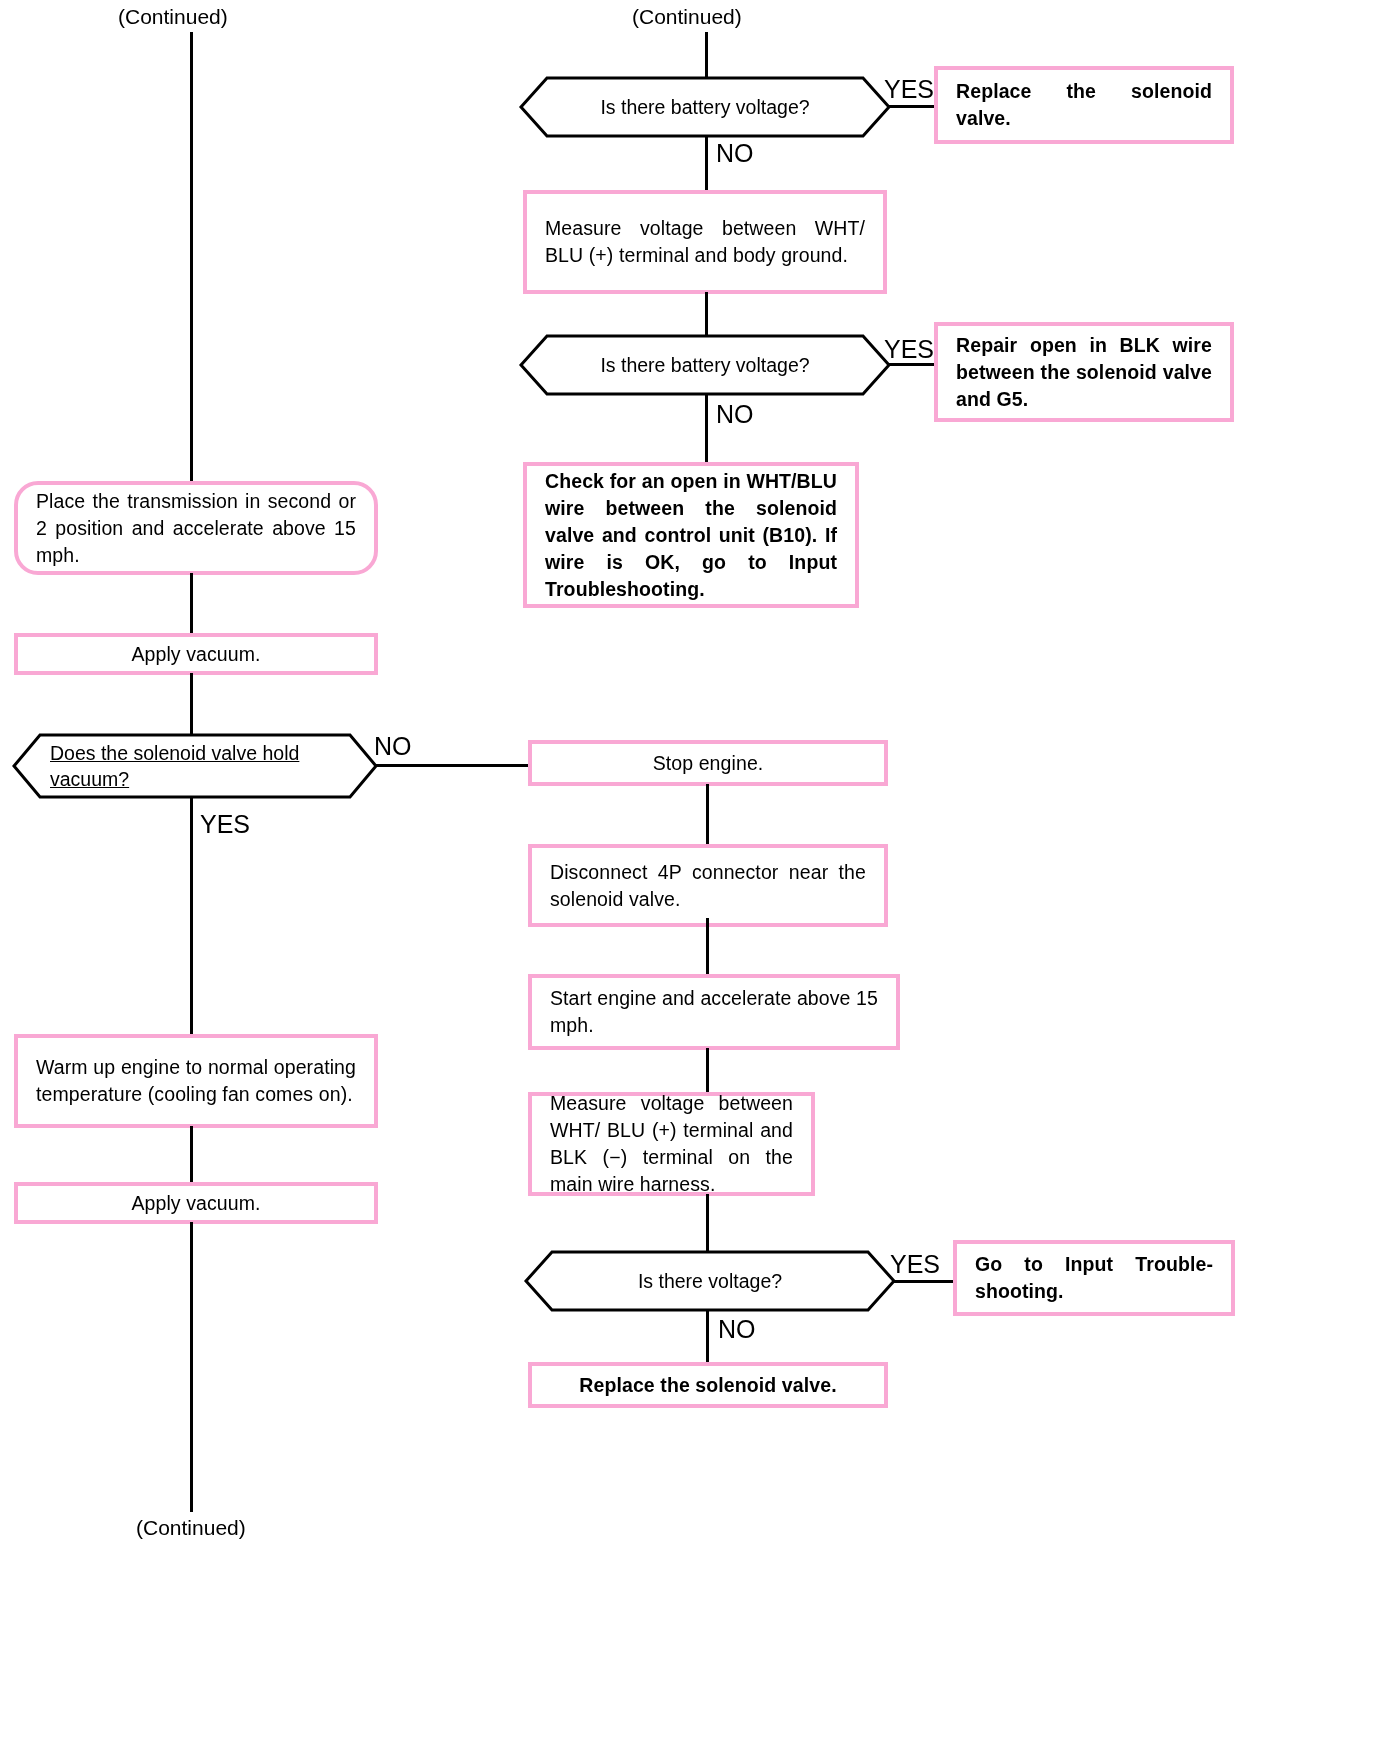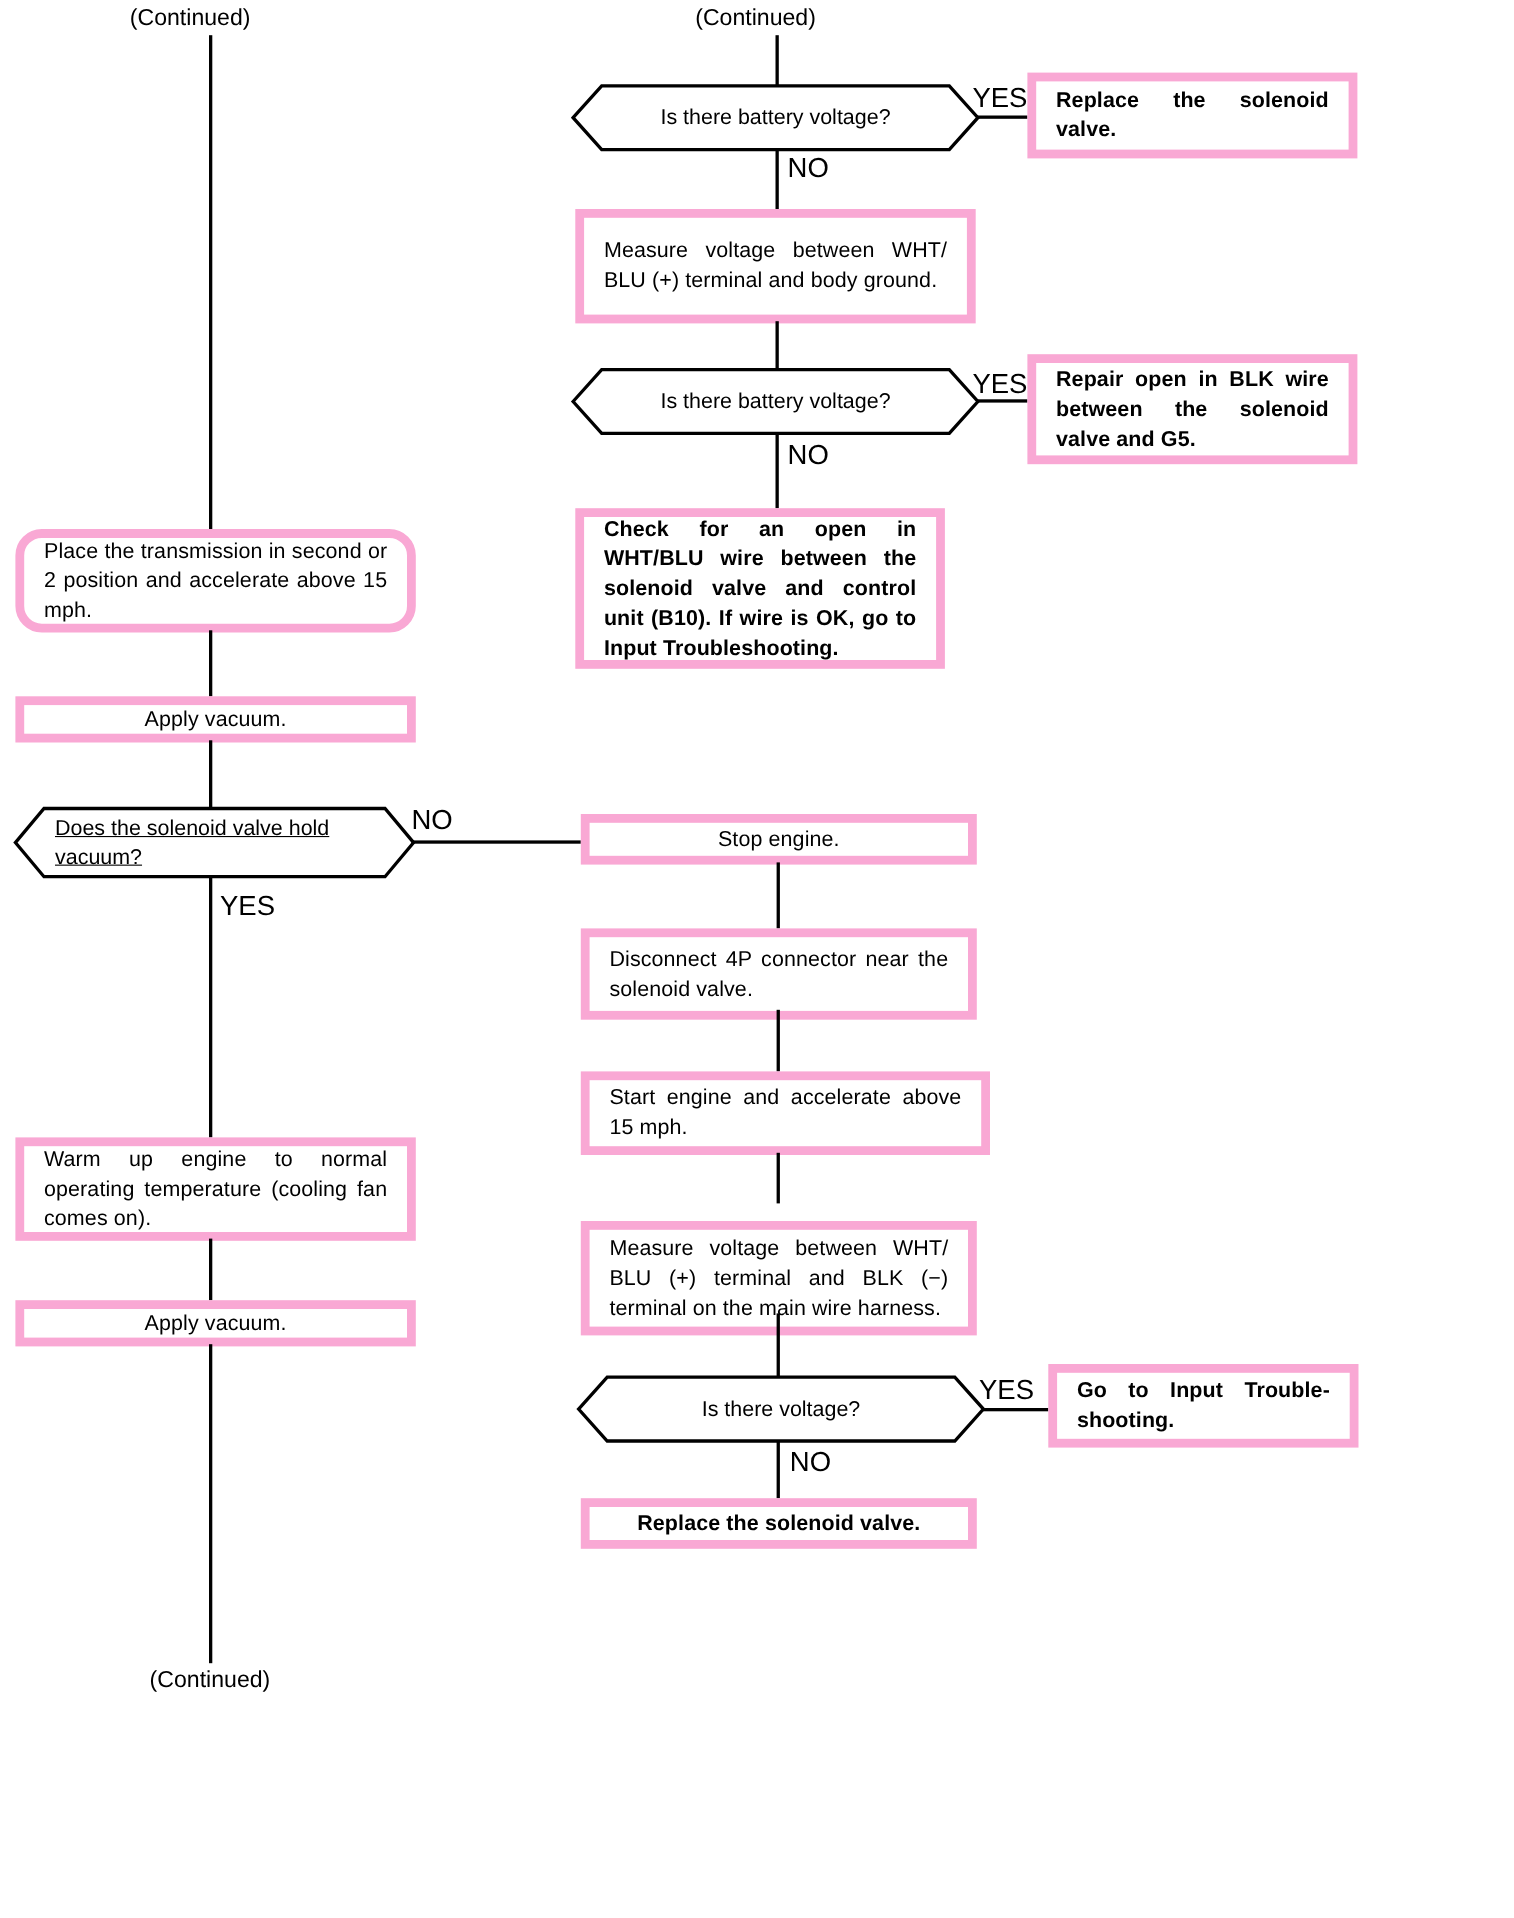--- a/index.html
+++ b/index.html
@@ -28,21 +28,21 @@
   .hline {
     position: absolute;
     background: #000;
     height: 3px;
   }
 
   
   .box {
     position: absolute;
     box-sizing: border-box;
-    border: 8px solid #f9a8d4;
+    border: 4px solid #f9a8d4;
     background: #fff;
     display: flex;
     align-items: center;
   }
   .box .txt {
     display: block;
     width: 100%;
     padding: 0 18px;
     font-size: 19.5px;
     line-height: 27px;
@@ -219,21 +219,21 @@
   </div>
 
   <div class="vline" style="left:706px; top:918px; height:58px;"></div>
 
   <div class="box just" style="left:528px; top:974px; width:372px; height:76px;">
     <span class="txt">Start engine and accelerate above 15 mph.</span>
   </div>
 
   <div class="vline" style="left:706px; top:1048px; height:46px;"></div>
 
-  <div class="box just" style="left:528px; top:1092px; width:360px; height:104px;margin-top:18px;">
+  <div class="box just" style="left:528px; top:1092px; width:287px; height:104px;">
     <span class="txt">Measure voltage between WHT/ BLU (+) terminal and BLK (−) terminal on the main wire harness.</span>
   </div>
 
   <div class="vline" style="left:706px; top:1194px; height:58px;"></div>
 
   <div class="hexwrap center" style="left:524px; top:1250px; width:372px; height:62px;">
     <svg width="372" height="62" viewBox="0 0 372 62">
       <polygon points="2,31 28,2 344,2 370,31 344,60 28,60" fill="#ffffff" stroke="#000000" stroke-width="3"></polygon>
     </svg>
     <div class="hextxt">Is there voltage?</div>

